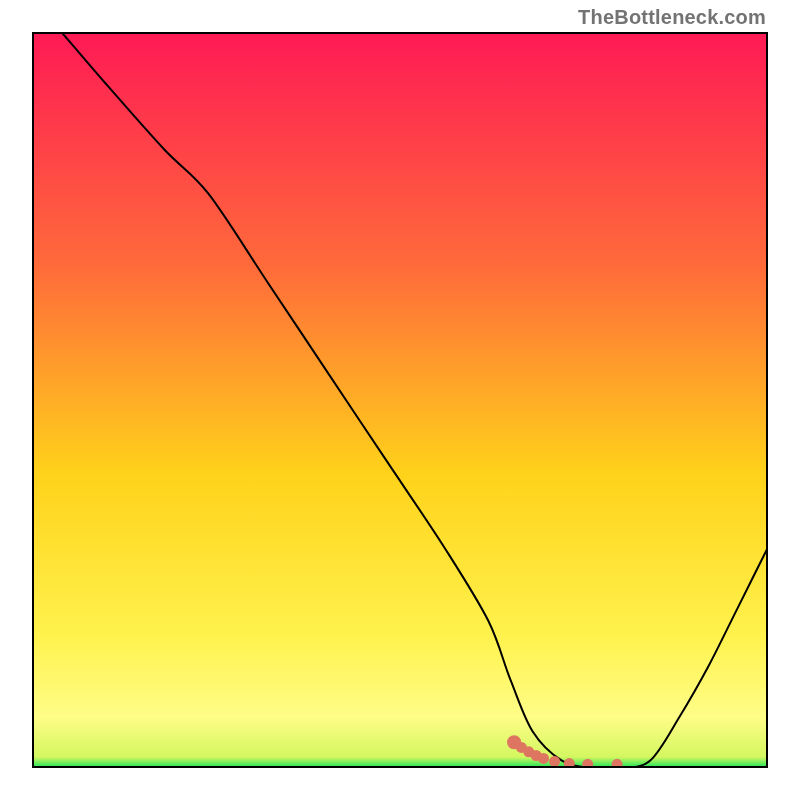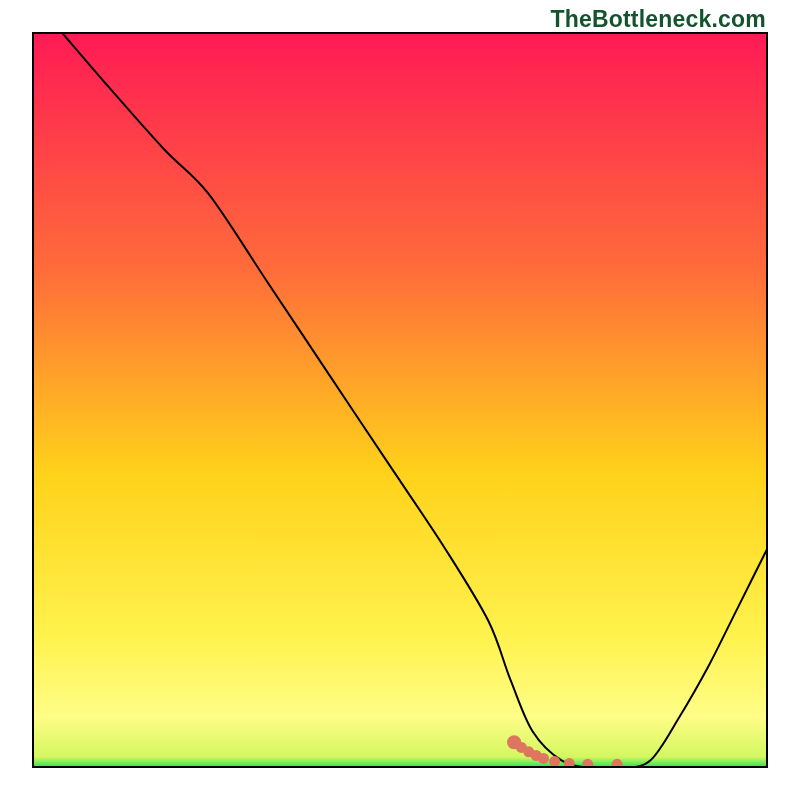--- a/index.html
+++ b/index.html
@@ -45,23 +45,23 @@
     width: 736px;
     height: 736px;
     border: 2px solid #000000;
     box-sizing: border-box;
     pointer-events: none;
   }
   .watermark {
     position: absolute;
     top: 6px;
     right: 34px;
-    font-size: 23px;
+    font-size: 20px;
     font-weight: 600;
-    color: #14532d;
+    color: #737373;
     letter-spacing: 0.2px;
   }
 </style>
 </head>
 <body>
 
 <div class="chart-wrap">
 
   <div class="watermark">TheBottleneck.com</div>
 

